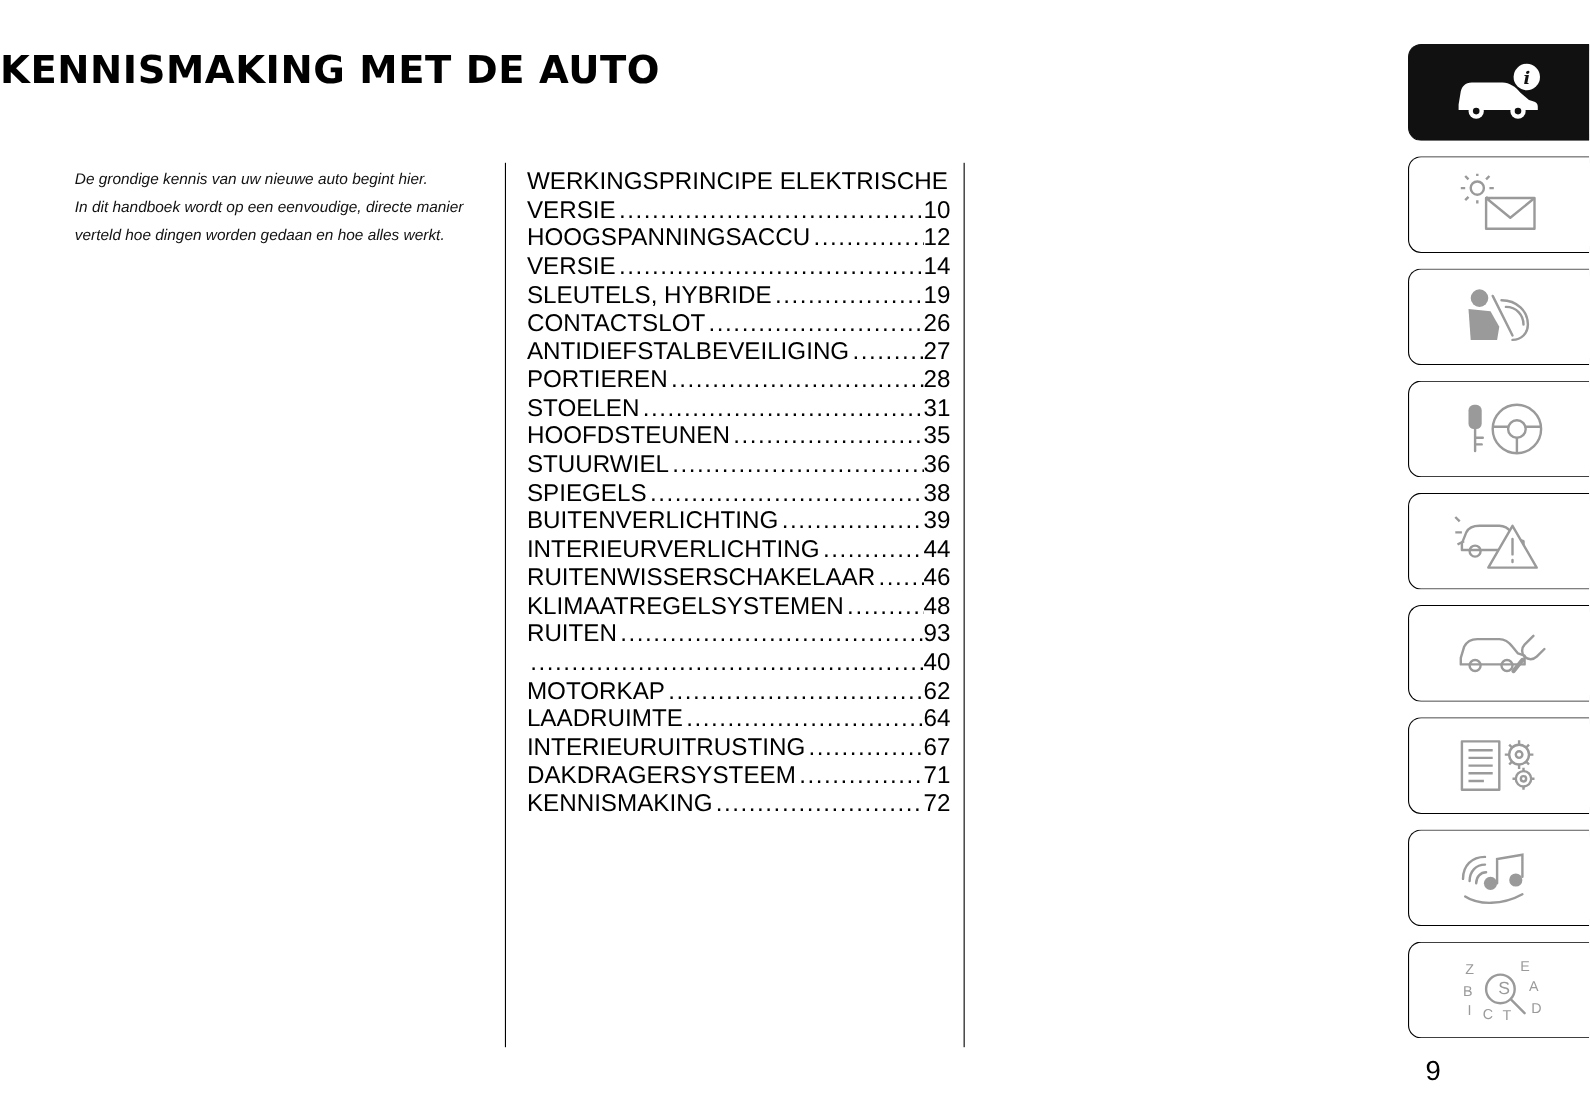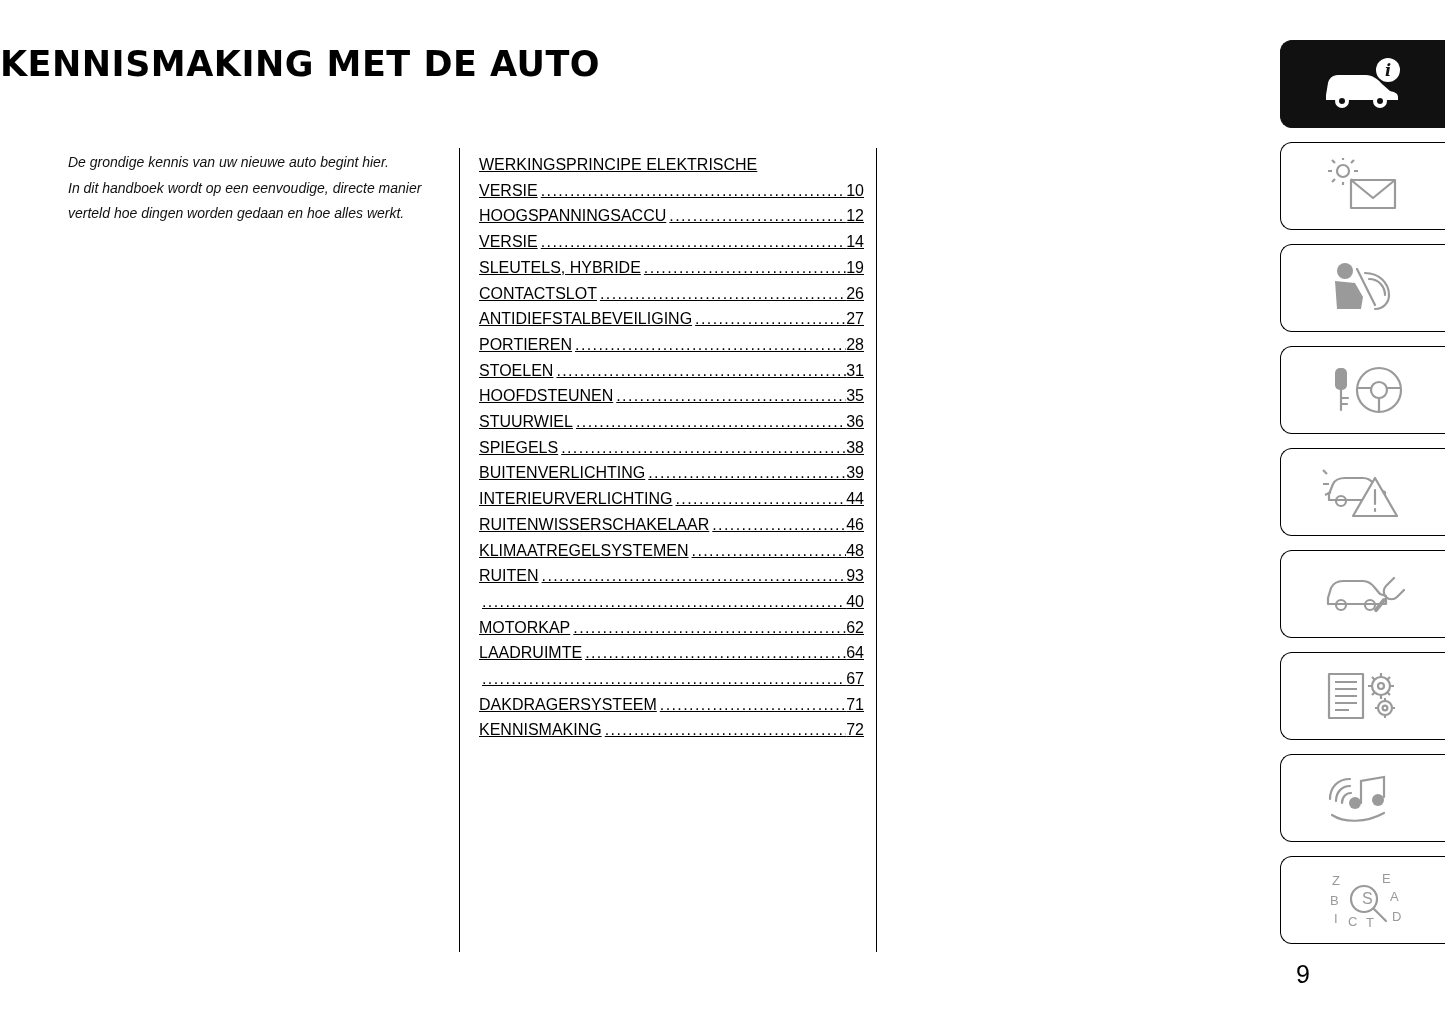--- a/index.html
+++ b/index.html
@@ -55,25 +55,24 @@
   }
   .rule.left  { left: 459px; }
   .rule.right { left: 876px; }
 
   
   .toc {
     position: absolute;
     left: 479px;
     top: 152px;
     width: 385px;
-    font-size: 16px;
+    font-size: 22px;
     line-height: 25.7px;
     color: #000000;
     font-family: "Liberation Sans", sans-serif;
-    text-decoration: underline;
   }
   .toc-entry {
     display: flex;
     align-items: baseline;
     white-space: nowrap;
     width: 100%;
   }
   .toc-label {
     flex: 0 0 auto;
   }
@@ -234,20 +233,21 @@
         <span class="toc-label">MOTORKAP</span>
         <span class="toc-dots">..........................................................................................</span>
         <span class="toc-page">62</span>
       </div>
       <div class="toc-entry">
         <span class="toc-label">LAADRUIMTE</span>
         <span class="toc-dots">..........................................................................................</span>
         <span class="toc-page">64</span>
       </div>
       <div class="toc-entry">
+        <span class="toc-label">INTERIEURUITRUSTING</span>
         <span class="toc-dots">..........................................................................................</span>
         <span class="toc-page">67</span>
       </div>
       <div class="toc-entry">
         <span class="toc-label">DAKDRAGERSYSTEEM</span>
         <span class="toc-dots">..........................................................................................</span>
         <span class="toc-page">71</span>
       </div>
       <div class="toc-entry">
         <span class="toc-label">KENNISMAKING</span>

